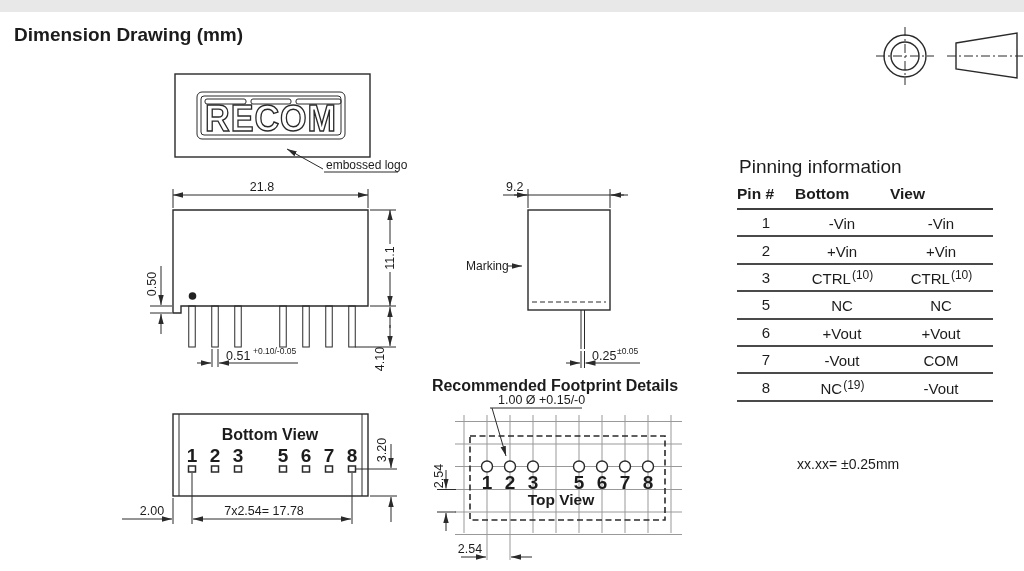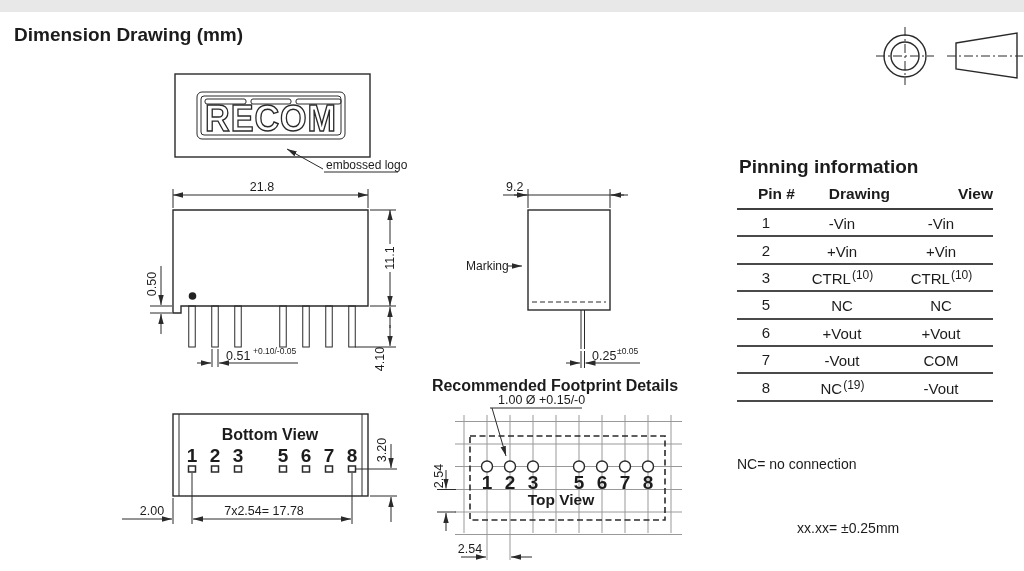--- a/index.html
+++ b/index.html
@@ -20,23 +20,23 @@
   .logo-text { font-size:37px; font-weight:bold; fill:#ffffff; stroke:#2a2a2a; stroke-width:1.4px; letter-spacing:1px; }
   .ln      { stroke:#2a2a2a; stroke-width:1.4; fill:none; }
   .ln-thin { stroke:#2a2a2a; stroke-width:1; fill:none; }
   .dash    { stroke-dasharray:5 3; }
   .dashbox { stroke:#2a2a2a; stroke-width:1.6; fill:none; stroke-dasharray:6 3.5; }
   .grid    { stroke:#999999; stroke-width:1; fill:none; }
   .cdash   { stroke-dasharray:9 3 2 3; }
   .hole    { fill:#ffffff; stroke:#2a2a2a; stroke-width:1.4; }
   .pad     { fill:#ffffff; stroke:#2a2a2a; stroke-width:1.5; }
   .pin-block { position:absolute; left:737px; top:144px; width:256px; }
-  .pin-title { font-size:19px; font-weight:bold; margin:0 0 7px 2px; }
+  .pin-title { font-size:19px; font-weight:normal; margin:0 0 7px 2px; }
   table.pins { border-collapse:collapse; width:256px; table-layout:fixed; }
-  table.pins th { font-size:15.5px; font-weight:bold; text-align:right; padding:0 0 5px 0; border-bottom:2px solid #3f3f3f; }
+  table.pins th { font-size:15.5px; font-weight:bold; text-align:left; padding:0 0 5px 0; border-bottom:2px solid #3f3f3f; }
   table.pins td { font-size:15px; text-align:center; height:25.4px; padding:0; border-bottom:2px solid #4a4a4a; }
   .sup { font-size:12px; vertical-align:5px; margin-left:1px; }
   .notes { margin-top:9px; font-size:14px; line-height:21.5px; white-space:pre; }
   .notes .indent { padding-left:60px; }
 </style>
 </head>
 <body>
 
 <div class="canvas">
 
@@ -259,21 +259,21 @@
     <div class="pin-title">Pinning information</div>
     <table class="pins">
       <colgroup>
           <col style="width:58px">
           <col style="width:95px">
           <col style="width:103px">
         </colgroup>
       <thead>
         <tr>
           <th>Pin #</th>
-          <th>Drawing</th>
+          <th>Bottom</th>
           <th>View</th>
         </tr>
       </thead>
       <tbody>
         <tr>
           <td>1</td>
           <td><span>-Vin</span><span class="sup"></span></td>
           <td><span>-Vin</span><span class="sup"></span></td>
         </tr>
         <tr>
@@ -302,18 +302,17 @@
           <td><span>COM</span><span class="sup"></span></td>
         </tr>
         <tr>
           <td>8</td>
           <td><span>NC</span><span class="sup">(19)</span></td>
           <td><span>-Vout</span><span class="sup"></span></td>
         </tr>
       </tbody>
     </table>
     <div class="notes">
-      <div>NC= no connection</div>
       <div class="indent">xx.xx= ±0.25mm</div>
     </div>
   </div>
 
 </div>
 
 </body></html>

